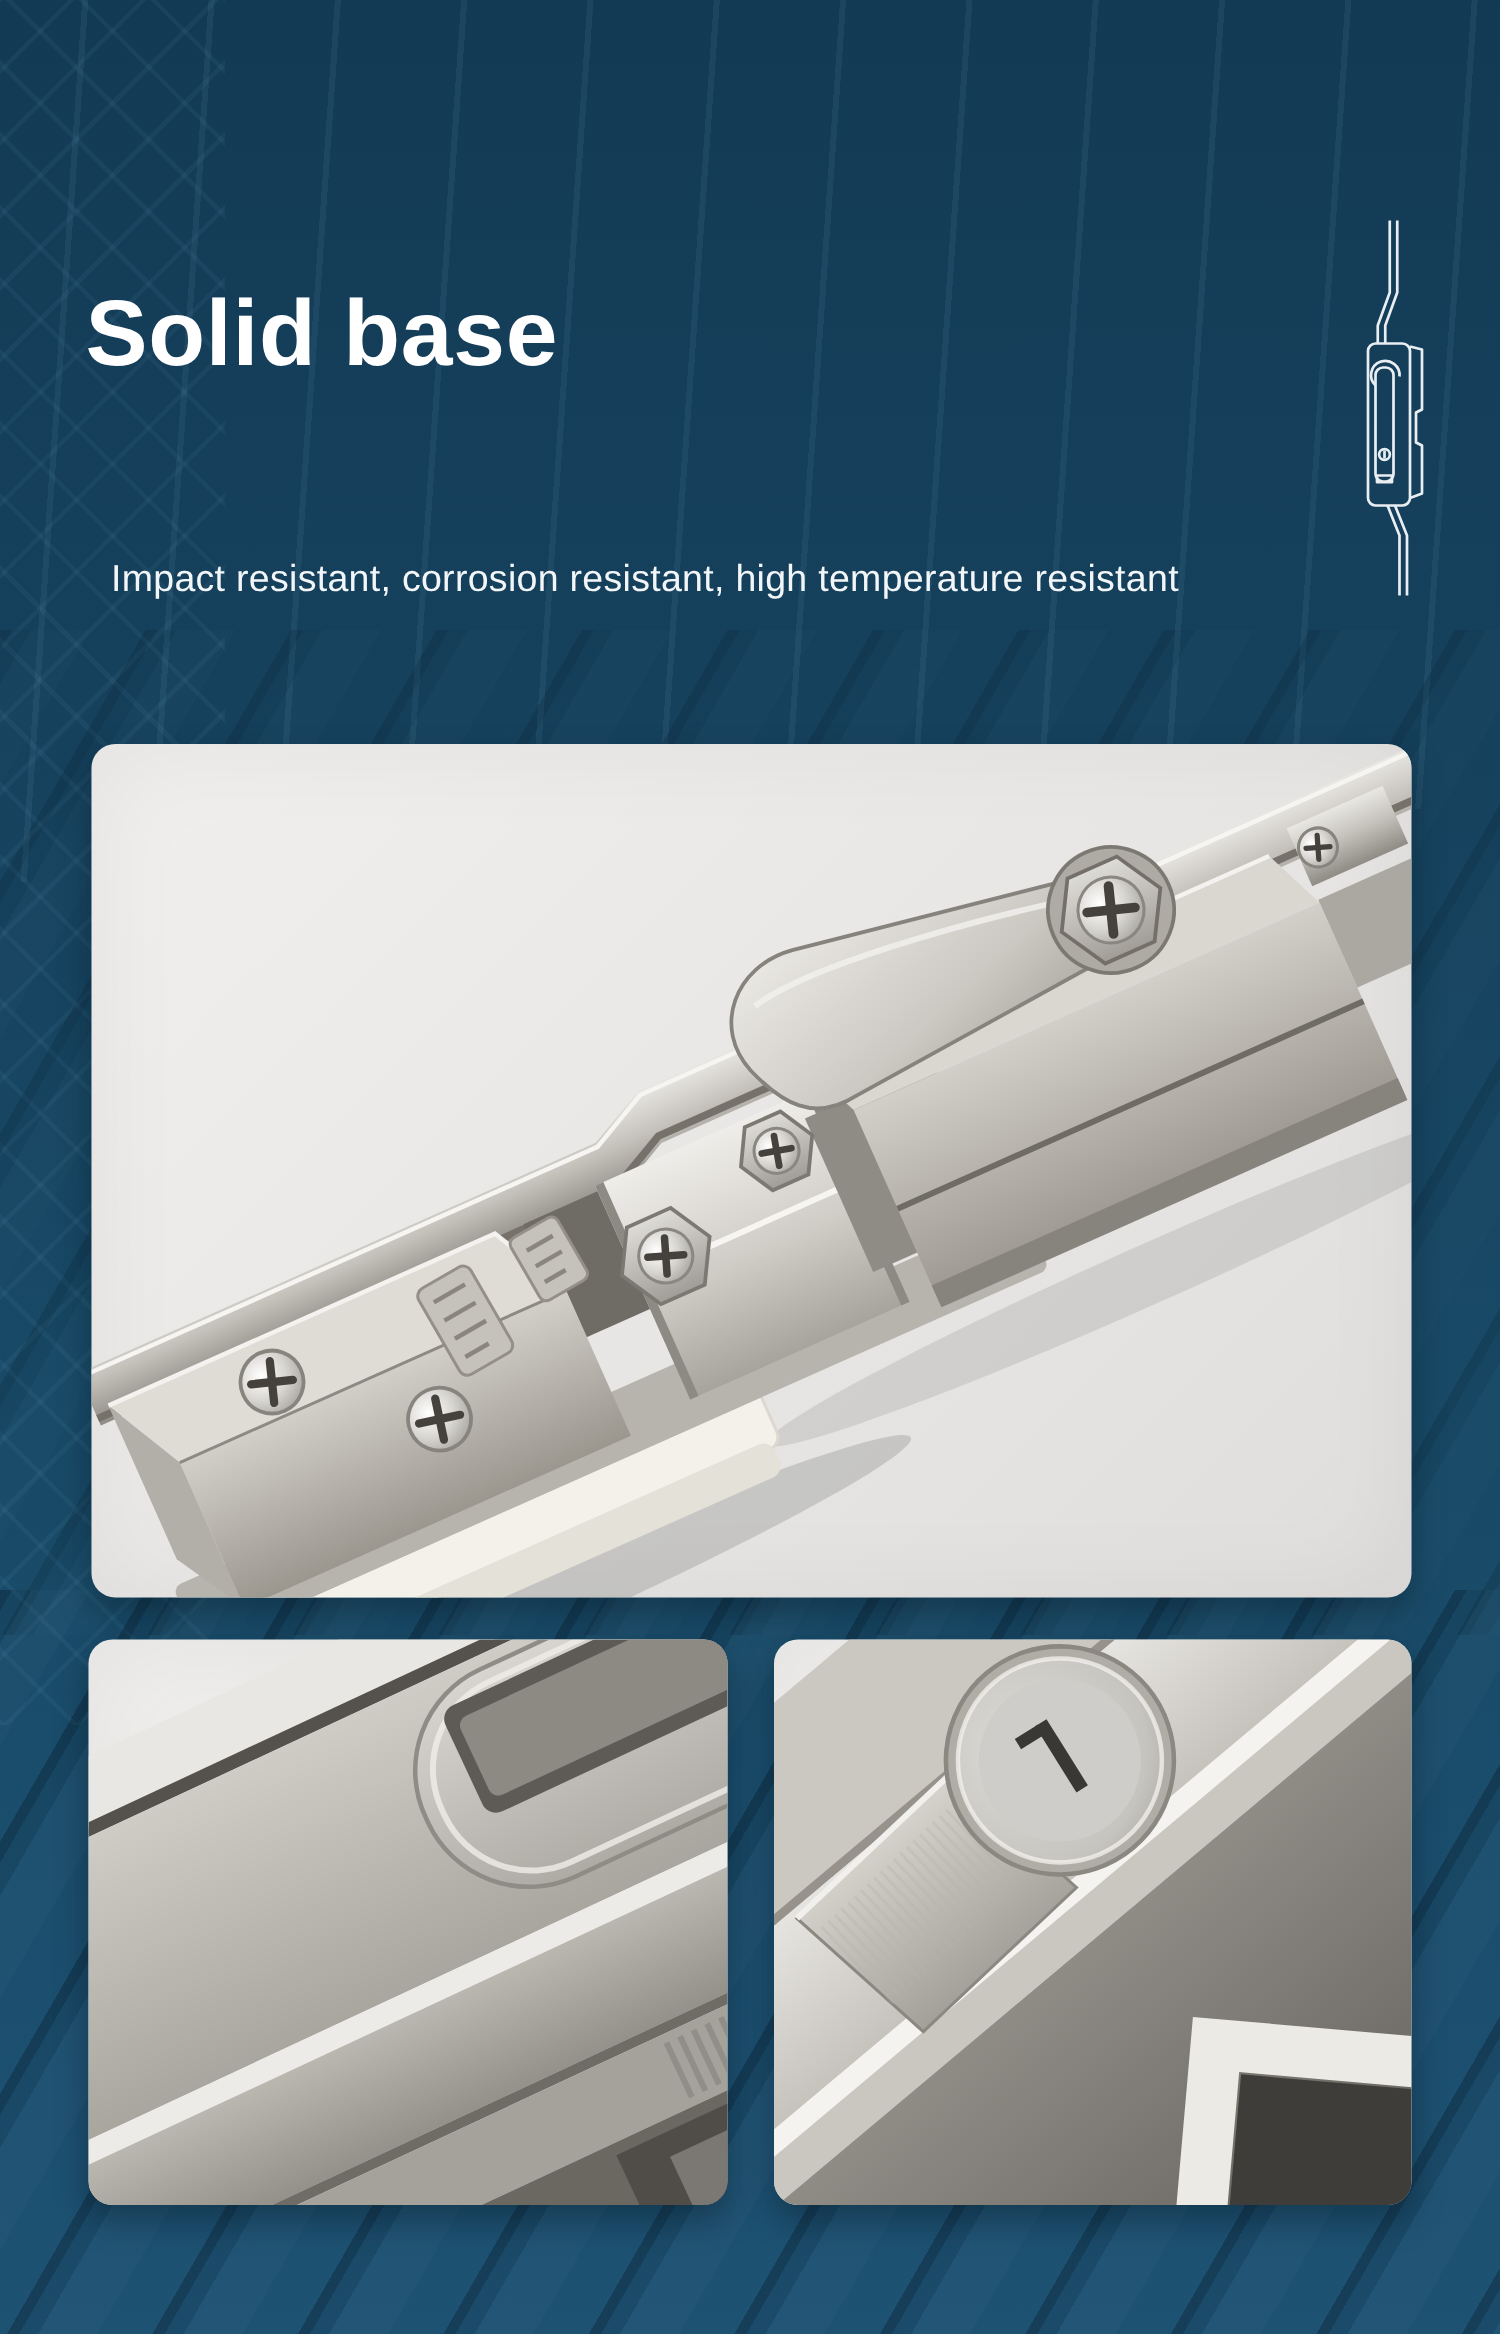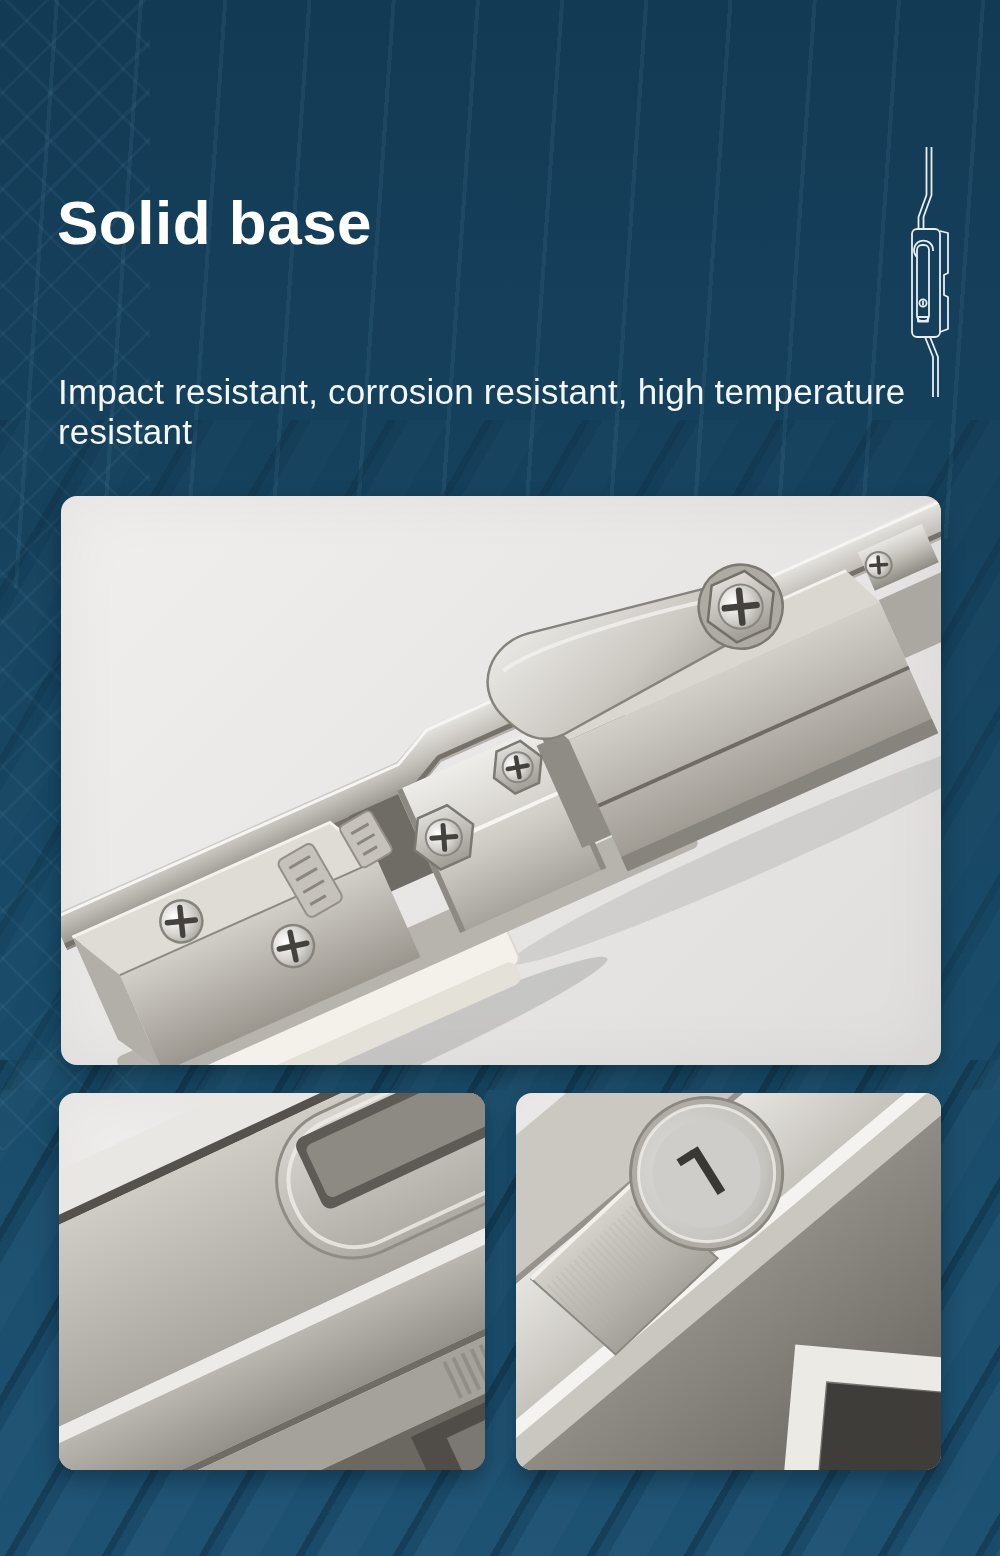--- a/index.html
+++ b/index.html
@@ -2,20 +2,21 @@
 <html><head>
 <meta charset="utf-8">
 <style>
   html,body{margin:0;padding:0;background:#0d2d42;}
   .page{
     position:relative;
     width:1000px;height:1556px;
     overflow:hidden;
     font-family:"Liberation Sans", sans-serif;
     background:linear-gradient(180deg,#133a55 0%,#16425e 34%,#184a67 62%,#1e5273 100%);
+    text-align:right;
   }
   
   .fx-fan{
     position:absolute;left:-60px;top:-40px;width:1200px;height:600px;
     background:repeating-linear-gradient(97deg,
       transparent 0 46px,
       rgba(150,210,235,0.07) 46px 50px,
       transparent 50px 84px);
     transform:rotate(-3deg);
     pointer-events:none;
@@ -40,22 +41,22 @@
   }
   .fx-stripes.mid{top:420px;height:670px;opacity:.55;}
   .fx-stripes.low{top:1060px;height:496px;opacity:1;}
 
   .hero-title{
     position:absolute;left:57px;top:182px;
     color:#ffffff;font-size:62px;font-weight:700;line-height:81px;
     letter-spacing:0.5px;white-space:pre;
   }
   .hero-subtitle{
-    position:absolute;left:58px;top:372px;
-    color:#f2f6f9;font-size:35px;font-weight:400;letter-spacing:0.2px;
+    position:absolute;left:74px;top:372px;
+    color:#f2f6f9;font-size:25px;font-weight:400;letter-spacing:0.2px;
   }
   .hero-icon{position:absolute;left:898px;top:145px;width:80px;height:255px;}
 
   .photo{
     position:absolute;border-radius:16px;overflow:hidden;
     background:linear-gradient(135deg,#f0efed 0%,#e7e6e4 55%,#dfdedc 100%);
     box-shadow:0 10px 22px rgba(4,18,28,0.38), inset 0 0 70px rgba(0,0,0,0.05);
     z-index:2;
   }
   .photo-main{left:61px;top:496px;width:880px;height:569px;}

